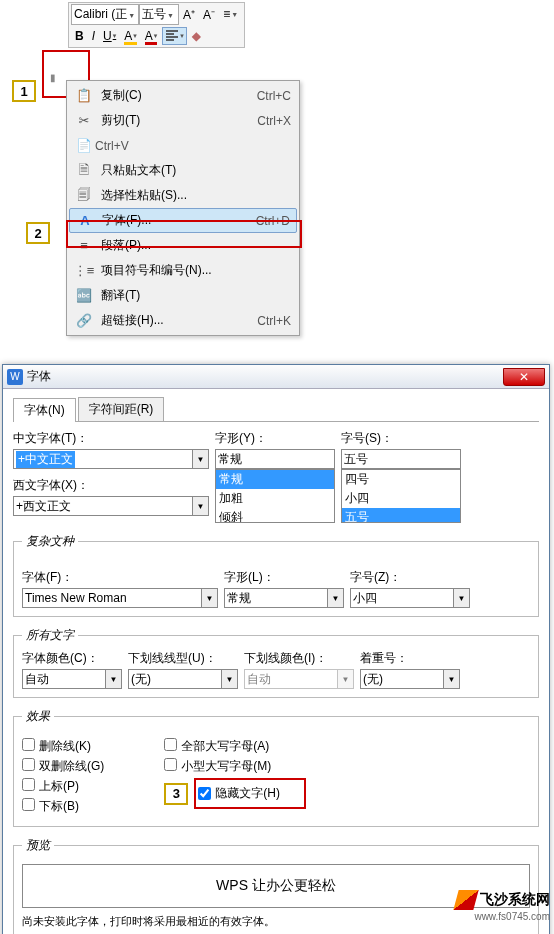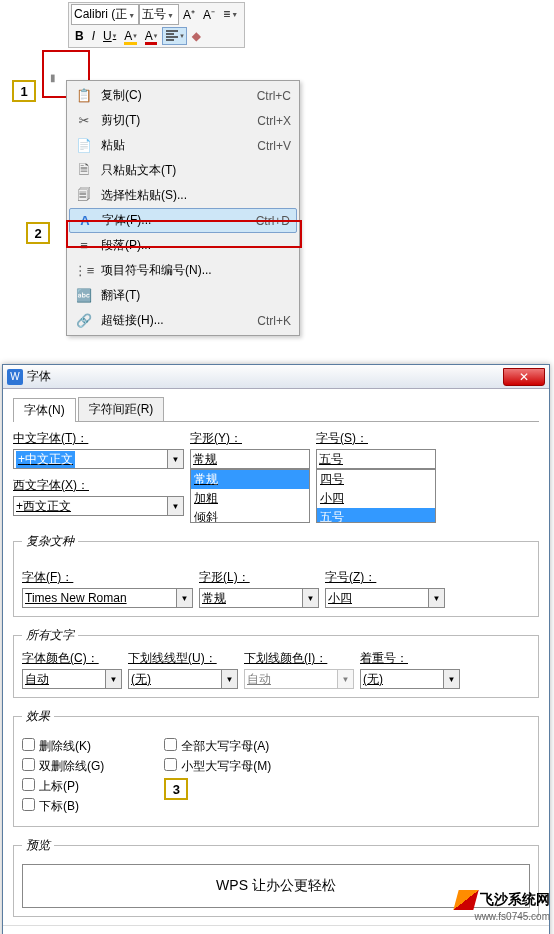--- a/index.html
+++ b/index.html
@@ -40,31 +40,31 @@
     .titlebar { height: 24px; background: linear-gradient(#fdfdfd, #e0e6ef); display: flex; align-items: center; padding: 0 4px; border-bottom: 1px solid #aab; }
     .title-icon { width: 16px; height: 16px; background: #2e75d6; color: #fff; display: flex; align-items: center; justify-content: center; font-size: 10px; border-radius: 2px; margin-right: 4px; }
     .title-text { flex: 1; font-size: 12px; }
     .close-btn { width: 42px; height: 18px; background: linear-gradient(#e77, #c00); color: #fff; display: flex; align-items: center; justify-content: center; border-radius: 0 0 3px 3px; border: 1px solid #900; }
     
     .dialog-body { padding: 8px 10px; }
     .tabs { display: flex; border-bottom: 1px solid #aaa; }
     .tab { padding: 3px 10px; border: 1px solid #aaa; border-bottom: none; margin-right: 2px; background: #f0f0f0; }
     .tab.active { background: #fff; position: relative; top: 1px; }
     
-    .fieldrow { display: flex; margin-top: 8px; gap: 6px; text-decoration: underline; }
+    .fieldrow { display: flex; margin-top: 8px; gap: 6px; }
     .fieldcol { display: flex; flex-direction: column; }
     .fc-label { font-size: 12px; margin-bottom: 2px; }
     .combo { border: 1px solid #888; height: 20px; display: flex; align-items: center; padding: 0 2px; background: #fff; position: relative; }
     .combo .dd-btn { position: absolute; right: 0; top: 0; bottom: 0; width: 16px; background: #eee; border-left: 1px solid #888; display: flex; align-items: center; justify-content: center; font-size: 8px; }
     .combo-sel { background: #3399ff; color: #fff; padding: 0 2px; }
     .listbox { border: 1px solid #888; background: #fff; overflow: hidden; }
     .listbox-item { padding: 1px 3px; }
     .listbox-item.sel { background: #3399ff; color: #fff; }
     
-    .w-cn-font { width: 171px; }
+    .w-cn-font { width: 196px; }
     .w-style { width: 120px; }
     .w-size { width: 120px; }
     .w-color { width: 100px; }
     .w-under { width: 110px; }
     .w-ucolor { width: 110px; }
     .w-emph { width: 100px; }
     
     fieldset { border: 1px solid #bbb; padding: 6px 8px 8px; margin-top: 10px; }
     legend { padding: 0 4px; font-size: 12px; font-style: italic; }
     
@@ -121,21 +121,20 @@
       <span class="menu-label">复制(C)</span>
       <span class="menu-shortcut">Ctrl+C</span>
     </div>
   <div class="menu-item">
       <span class="menu-icon">✂</span>
       <span class="menu-label">剪切(T)</span>
       <span class="menu-shortcut">Ctrl+X</span>
     </div>
   <div class="menu-item">
       <span class="menu-icon">📄</span>
-      <span class="menu-label">粘贴</span>
       <span class="menu-shortcut">Ctrl+V</span>
     </div>
   <div class="menu-item">
       <span class="menu-icon">🗎</span>
       <span class="menu-label">只粘贴文本(T)</span>
     </div>
   <div class="menu-item">
       <span class="menu-icon">🗐</span>
       <span class="menu-label">选择性粘贴(S)...</span>
     </div>
@@ -302,28 +301,35 @@
           <label>
               <input type="checkbox" style="">
               <span>全部大写字母(A)</span>
             </label>
           <label>
               <input type="checkbox" style="">
               <span>小型大写字母(M)</span>
             </label>
           <div class="hidden-row">
             <div class="step-badge step-3">3</div>
+            <div class="red-box-3">
+              <label style="display:flex;align-items:center;gap:4px">
+                  <input type="checkbox" checked="" style="">
+                  <span>隐藏文字(H)</span>
+                </label>
+            </div>
           </div>
         </div>
       </div>
     </fieldset>
 
     <fieldset>
       <legend>预览</legend>
       <div class="preview-box">WPS 让办公更轻松</div>
+      <div class="preview-note">尚未安装此字体，打印时将采用最相近的有效字体。</div>
     </fieldset>
   </div>
   <div class="dialog-footer">
     
     
     
     
     
   </div>
 </div>

